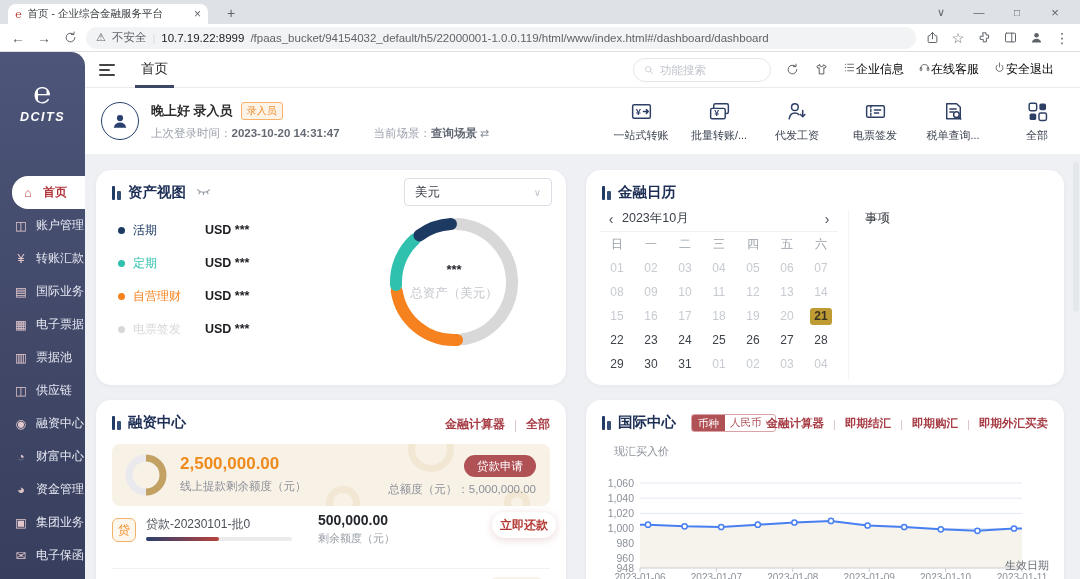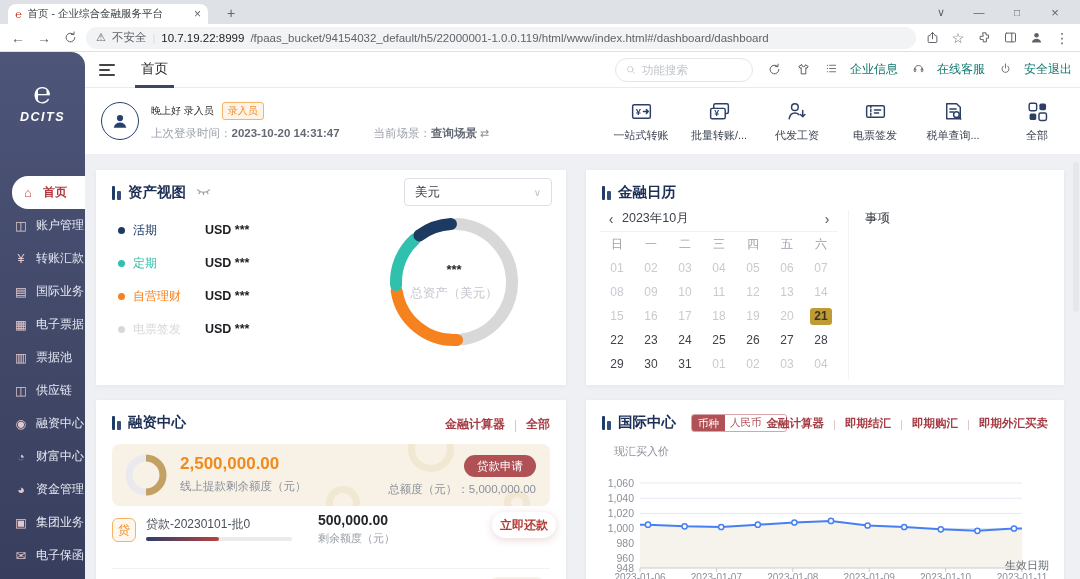--- a/index.html
+++ b/index.html
@@ -36,47 +36,47 @@
 .menu-item.active{background:#fff;border-radius:16px 0 0 16px;margin-left:12px;padding-left:8px;color:#b2383e;font-weight:bold}
 .menu-item.active .mi{color:#b2383e}
 .main{flex:1;position:relative;background:#fff;overflow:hidden}
 .content-bg{position:absolute;top:102px;left:0;right:0;bottom:0;background:#eef0f3}
 
 .app-topbar{position:absolute;top:0;left:0;right:0;height:36px;background:#fff;border-bottom:1px solid #ebebee;display:flex;align-items:center;z-index:3}
 .burger{margin-left:14px;width:16px}
 .burger i{display:block;height:2px;background:#444;margin:3px 0;border-radius:1px}
 .burger i:nth-child(2){width:11px}
 .tab-home{margin-left:20px;font-size:13.5px;color:#2b2b2b;height:36px;line-height:33px;padding:0 6px;border-bottom:3px solid #3c4764}
-.tb-right{margin-left:auto;display:flex;align-items:center;gap:14px;padding-right:8px}
+.tb-right{margin-left:auto;display:flex;align-items:center;gap:14px;padding-right:26px}
 .searchbox{width:138px;height:24px;border:1px solid #e4e6ea;border-radius:12px;display:flex;align-items:center;padding:0 9px;gap:5px}
 .searchbox svg{width:12px;height:12px;stroke:#c3c7cf;fill:none;stroke-width:1.6;stroke-linecap:round}
 .searchbox input{border:none;outline:none;width:90px;font-size:11.5px;color:#666;background:transparent;font-family:"Liberation Sans",sans-serif}
 .searchbox input::placeholder{color:#c0c4cc}
 .tb-ic svg{width:15px;height:15px;stroke:#555;fill:none;stroke-width:1.5;stroke-linecap:round;stroke-linejoin:round;display:block}
-.tb-link{display:flex;align-items:flex-end;gap:12px;font-size:12px;color:#0f766e;cursor:pointer}
+.tb-link{display:flex;align-items:flex-start;gap:0;font-size:12px;color:#000000;cursor:pointer}
 .tb-link svg{width:13px;height:13px;stroke:#555;fill:none;stroke-width:1.5;stroke-linecap:round;stroke-linejoin:round}
 
 .welcome{position:absolute;top:36px;left:0;right:0;height:66px;background:#fff;display:flex;align-items:center;z-index:2}
 .avatar{width:38px;height:38px;border-radius:50%;border:1.5px solid #27406e;margin-left:16px;flex:none;display:flex;align-items:center;justify-content:center}
 .avatar svg{width:22px;height:22px}
 .w-info{margin-left:12px}
 .w-line1{display:flex;align-items:center;gap:8px}
-.w-hello{font-size:10px;color:#2d2d2d;font-weight:normal}
+.w-hello{font-size:13px;color:#2d2d2d;font-weight:bold}
 .w-badge{font-size:10px;color:#ef8b2c;border:1px solid #f5b26b;background:#fdf3e6;border-radius:3px;padding:1px 5px}
 .w-line2{margin-top:6px;font-size:11.5px;color:#9ba1ab;display:flex;gap:34px}
 .w-line2 b{color:#646a74;font-weight:bold}
 .swap-ic{color:#8a9099;font-size:11px;margin-left:3px}
 .qa-row{margin-left:auto;display:flex;align-items:flex-start;gap:20px;padding-right:14px}
 .qa{width:58px;text-align:center;cursor:pointer}
 .qa svg{width:25px;height:25px;display:block;margin:0 auto 4px}
 .qa svg *{stroke:#2e3f66;fill:none;stroke-width:1.4;stroke-linecap:round;stroke-linejoin:round}
 .qa-label{font-size:11px;color:#3e4452;white-space:nowrap;overflow:hidden;text-overflow:ellipsis}
 .qa.qa-all{margin-left:6px}
 
-.card{position:absolute;background:#fff;border-radius:0;box-shadow:0 1px 4px rgba(30,40,80,.05)}
+.card{position:absolute;background:#fff;border-radius:15px;box-shadow:0 1px 4px rgba(30,40,80,.05)}
 .card-title{position:absolute;top:13px;left:16px;display:flex;align-items:center;gap:7px}
 .tbars{display:inline-flex;align-items:flex-end;gap:2px}
 .tbars i{display:block;width:3px;height:14px;background:#1f3b66;border-radius:1px}
 .tbars i:last-child{height:9px;width:4px;opacity:.9}
 .ct-text{font-size:14.5px;font-weight:bold;color:#1d2f55}
 .eye{margin-left:3px}
 #card-asset{left:11px;top:118px;width:470px;height:215px}
 #card-calendar{left:501px;top:118px;width:478px;height:215px}
 #card-financing{left:11px;top:348px;width:470px;height:210px;overflow:hidden}
 #card-intl{left:501px;top:348px;width:478px;height:210px;overflow:hidden}
@@ -125,21 +125,21 @@
 .loan-track{position:absolute;left:50px;top:137px;width:146px;height:4px;border-radius:2px;background:#ebebee}
 .loan-fill{height:4px;border-radius:2px;background:linear-gradient(90deg,#2c3f6d,#b8433e)}
 .loan-amt{position:absolute;left:222px;top:112px;font-size:14px;font-weight:bold;color:#23262b}
 .loan-sub{position:absolute;left:222px;top:131px;font-size:11px;color:#9ba0a8}
 .repay-btn{position:absolute;left:396px;top:112px;width:64px;height:26px;background:#fff;border-radius:13px;box-shadow:0 2px 8px rgba(160,60,60,.2);color:#b43a35;font-size:12px;font-weight:bold;text-align:center;line-height:26px;cursor:pointer}
 .fin-divider{position:absolute;left:16px;right:16px;top:168px;border-top:1px solid #f1f1f3}
 .ghost-pill{position:absolute;right:20px;top:177px;width:58px;height:20px;background:#f8f1e6;border-radius:10px}
 
 .ccy-chip{display:inline-flex;height:18px;margin-left:8px;font-size:10.5px;border-radius:3px;overflow:hidden;border:1px solid #d9a3a7;cursor:pointer}
 .ccy-k{background:#b05156;color:#fff;padding:0 6px;line-height:17px}
-.ccy-v{color:#b05156;padding:0 5px;line-height:17px;display:flex;align-items:center;gap:14px}
+.ccy-v{color:#b05156;padding:0 5px;line-height:17px;display:flex;align-items:center;gap:3px}
 .ccy-v .chev{font-size:8px;color:#c98b90}
 .intl-links{font-size:11.5px}
 .fx-ylabel{position:absolute;left:28px;top:44px;font-size:11px;color:#8b9099}
 .fx-chart{position:absolute;left:6px;top:40px;width:466px;height:160px}
 .fx-xlabel{position:absolute;right:15px;top:158px;font-size:11px;color:#6b7077}
 .scrollthumb{position:absolute;right:1px;top:110px;width:6px;height:150px;background:#e4e7ec;border-radius:3px}
 </style>
 </head>
 <body>
 

